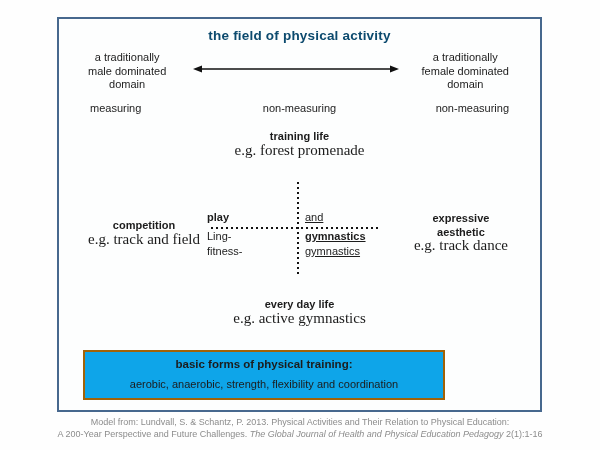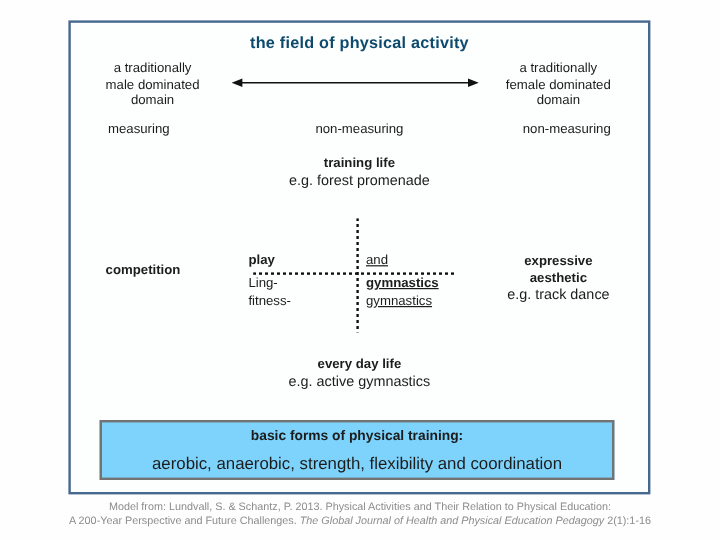--- a/index.html
+++ b/index.html
@@ -12,42 +12,42 @@
   .frame{
     position:absolute;left:57px;top:17px;width:485px;height:395px;
     box-sizing:border-box;border:2px solid #47688e;background:#fdfefe;
   }
   .abs{position:absolute;}
   .multi{white-space:pre-line;}
   .ctr{left:0;right:0;text-align:center;}
   .rt{text-align:right;}
   .b{font-weight:bold;}
   .t11{font-size:11px;line-height:13.5px;text-align:center;}
-  .t10{font-size:12px;line-height:13px;}
+  .t10{font-size:15px;line-height:13px;font-family:Liberation Serif, serif;}
   .title{
     position:absolute;left:0;right:0;top:9px;text-align:center;
     font-size:13.5px;font-weight:bold;color:#0c4a6e;letter-spacing:.2px;
   }
   .arrow{position:absolute;left:134px;top:45px;}
   .dot-h{
     position:absolute;left:152px;top:208px;width:169px;height:2px;
     background-image:repeating-linear-gradient(to right,#111 0 2px,transparent 2px 5px);
   }
   .dot-v{
     position:absolute;left:238px;top:163px;width:2px;height:95px;
     background-image:repeating-linear-gradient(to bottom,#111 0 2px,transparent 2px 5px);
   }
   .cl{left:148px;width:87px;text-align:left;}
   .cr{left:246px;text-decoration:underline;}
   .box{
-    position:absolute;left:24px;top:331px;width:429px;height:50px;
-    box-sizing:border-box;border:2px solid #737373;background:#7dd3fc;
+    position:absolute;left:24px;top:331px;width:362px;height:50px;
+    box-sizing:border-box;border:2px solid #a16207;background:#0ea5e9;
   }
   .box-title{position:absolute;left:0;right:0;top:6px;text-align:center;font-size:11.5px;font-weight:bold;}
-  .box-items{position:absolute;left:0;right:0;top:26px;text-align:center;font-size:14px;}
+  .box-items{position:absolute;left:0;right:0;top:26px;text-align:center;font-size:11px;}
   .caption{
     position:absolute;left:0;right:0;top:417px;text-align:center;
     font-size:9px;line-height:11.5px;color:#8c8c8c;
   }
   .caption i{font-style:italic;}
 </style>
 </head>
 <body>
 
 <div class="page">
@@ -80,20 +80,21 @@
 
     <div class="abs cl b t11" style="top:192px;">play</div>
     <div class="abs cr t11" style="top:192px;">and</div>
     <div class="abs cl t11" style="top:211px;">Ling-</div>
     <div class="abs cr b t11" style="top:211px;">gymnastics</div>
     <div class="abs cl t11" style="top:226px;">fitness-</div>
     <div class="abs cr t11" style="top:226px;">gymnastics</div>
 
     <div class="abs" style="left:29px;top:200px;">
       <div class="b t11">competition</div>
+      <div class="t10">e.g. track and field</div>
     </div>
 
     <div class="abs rt" style="right:32px;top:193px;">
       <div class="multi b t11">expressive
 aesthetic</div>
       <div class="t10">e.g. track dance</div>
     </div>
 
     <div class="abs ctr b t11" style="top:279px;">every day life</div>
     <div class="abs ctr t10" style="top:293px;">e.g. active gymnastics</div>

